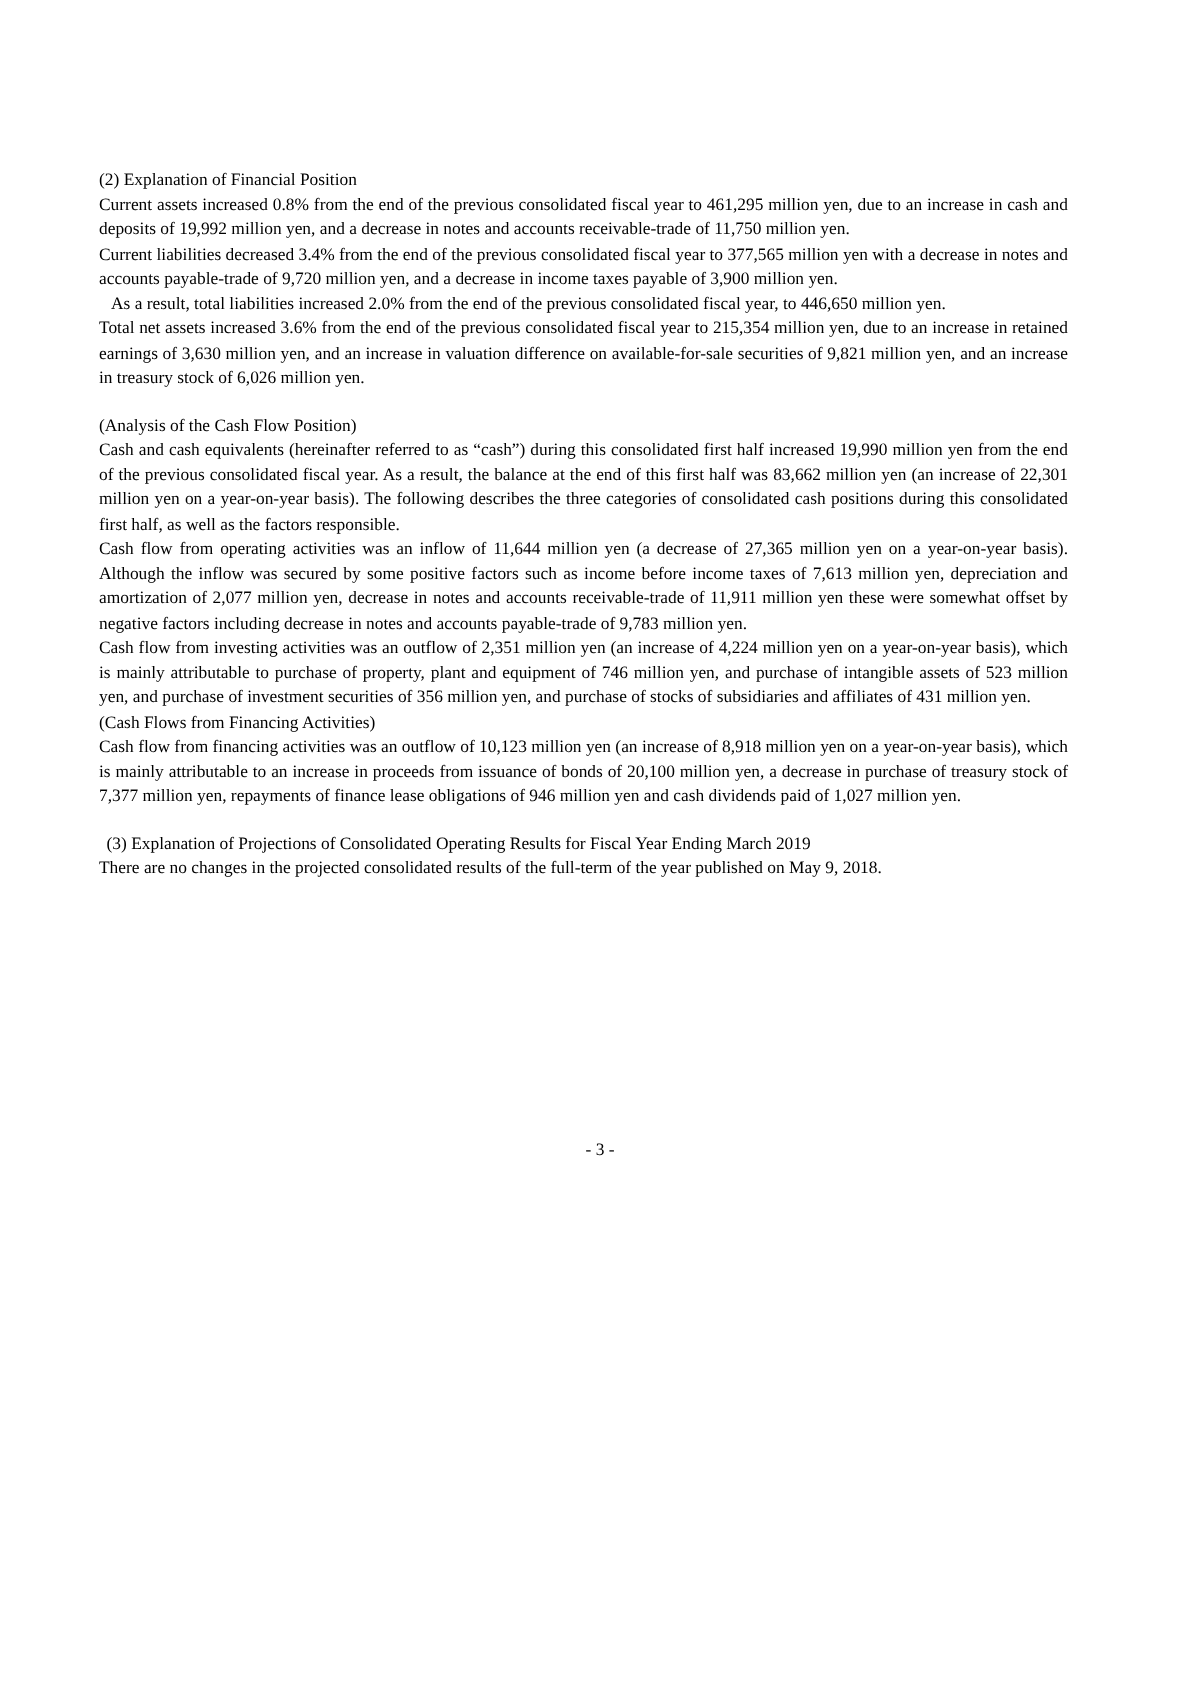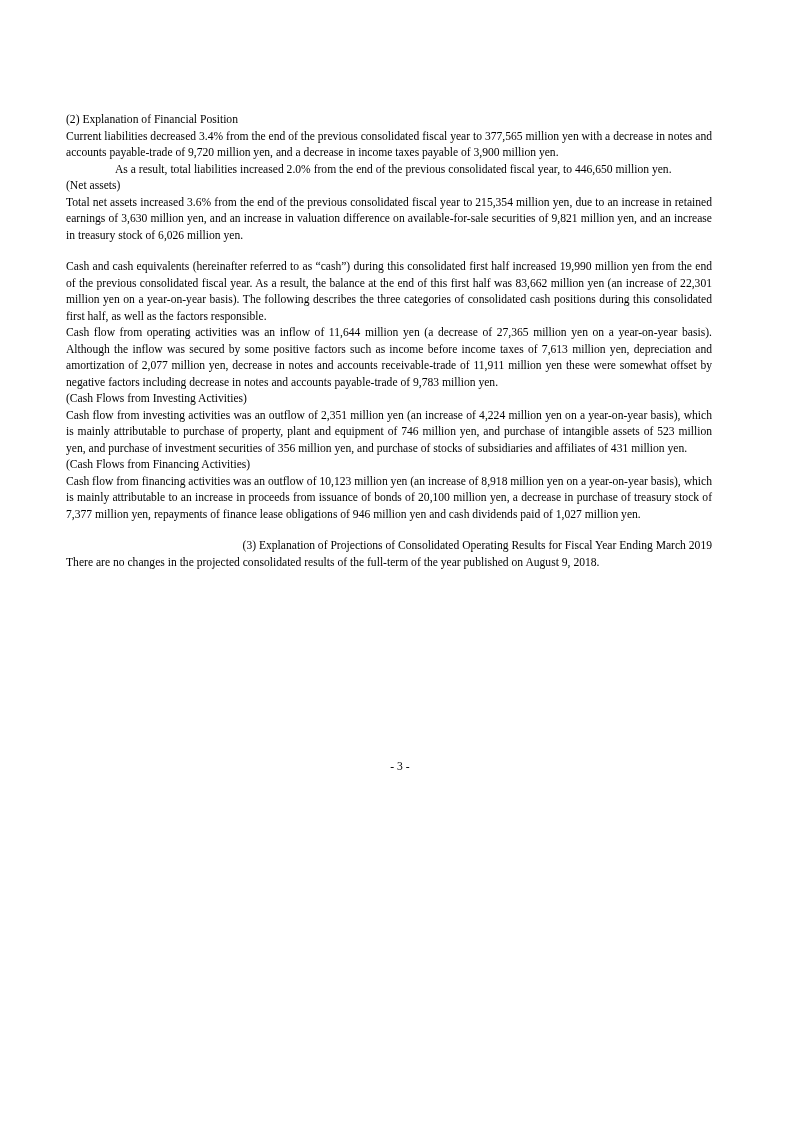--- a/index.html
+++ b/index.html
@@ -28,25 +28,23 @@
   }
   .para {
     margin: 0;
     text-align: justify;
   }
   .para.nojust {
     text-align: left;
   }
   .para.indent-sm {
     text-indent: 8px;
-    margin-left: 41px;
   }
   .para.indent-xs {
     text-indent: 5px;
-    text-align: right;
   }
   .spacer {
     height: 15px;
   }
   .footer {
     position: absolute;
     left: 0;
     right: 0;
     bottom: 54px;
     text-align: center;
@@ -54,35 +52,35 @@
     font-family: "Liberation Serif", "DejaVu Serif", serif;
   }
 </style>
 </head>
 <body>
 
 <div class="page">
   <div class="doc-body">
 
     <p class="para nojust">(2) Explanation of Financial Position</p>
+    <p class="para">Current assets increased 0.8% from the end of the previous consolidated fiscal year to 461,295 million yen, due to an increase in cash and deposits of 19,992 million yen, and a decrease in notes and accounts receivable-trade of 11,750 million yen.</p>
     <p class="para">Current liabilities decreased 3.4% from the end of the previous consolidated fiscal year to 377,565 million yen with a decrease in notes and accounts payable-trade of 9,720 million yen, and a decrease in income taxes payable of 3,900 million yen.</p>
     <p class="para indent-sm">As a result, total liabilities increased 2.0% from the end of the previous consolidated fiscal year, to 446,650 million yen.</p>
-    <p class="para nojust">(Net assets)</p>
     <p class="para">Total net assets increased 3.6% from the end of the previous consolidated fiscal year to 215,354 million yen, due to an increase in retained earnings of 3,630 million yen, and an increase in valuation difference on available-for-sale securities of 9,821 million yen, and an increase in treasury stock of 6,026 million yen.</p>
 
     <div class="spacer"></div>
 
+    <p class="para nojust">(Analysis of the Cash Flow Position)</p>
     <p class="para">Cash and cash equivalents (hereinafter referred to as “cash”) during this consolidated first half increased 19,990 million yen from the end of the previous consolidated fiscal year. As a result, the balance at the end of this first half was 83,662 million yen (an increase of 22,301 million yen on a year-on-year basis). The following describes the three categories of consolidated cash positions during this consolidated first half, as well as the factors responsible.</p>
     <p class="para">Cash flow from operating activities was an inflow of 11,644 million yen (a decrease of 27,365 million yen on a year-on-year basis). Although the inflow was secured by some positive factors such as income before income taxes of 7,613 million yen, depreciation and amortization of 2,077 million yen, decrease in notes and accounts receivable-trade of 11,911 million yen these were somewhat offset by negative factors including decrease in notes and accounts payable-trade of 9,783 million yen.</p>
-    <p class="para nojust">(Cash Flows from Investing Activities)</p>
     <p class="para">Cash flow from investing activities was an outflow of 2,351 million yen (an increase of 4,224 million yen on a year-on-year basis), which is mainly attributable to purchase of property, plant and equipment of 746 million yen, and purchase of intangible assets of 523 million yen, and purchase of investment securities of 356 million yen, and purchase of stocks of subsidiaries and affiliates of 431 million yen.</p>
     <p class="para nojust">(Cash Flows from Financing Activities)</p>
     <p class="para">Cash flow from financing activities was an outflow of 10,123 million yen (an increase of 8,918 million yen on a year-on-year basis), which is mainly attributable to an increase in proceeds from issuance of bonds of 20,100 million yen, a decrease in purchase of treasury stock of 7,377 million yen, repayments of finance lease obligations of 946 million yen and cash dividends paid of 1,027 million yen.</p>
 
     <div class="spacer"></div>
 
     <p class="para nojust indent-xs">(3) Explanation of Projections of Consolidated Operating Results for Fiscal Year Ending March 2019</p>
-    <p class="para nojust">There are no changes in the projected consolidated results of the full-term of the year published on August 9, 2018.</p>
+    <p class="para nojust">There are no changes in the projected consolidated results of the full-term of the year published on May 9, 2018.</p>
 
   </div>
 
   <div class="footer">- 3 -</div>
 </div>
 
 </body></html>

